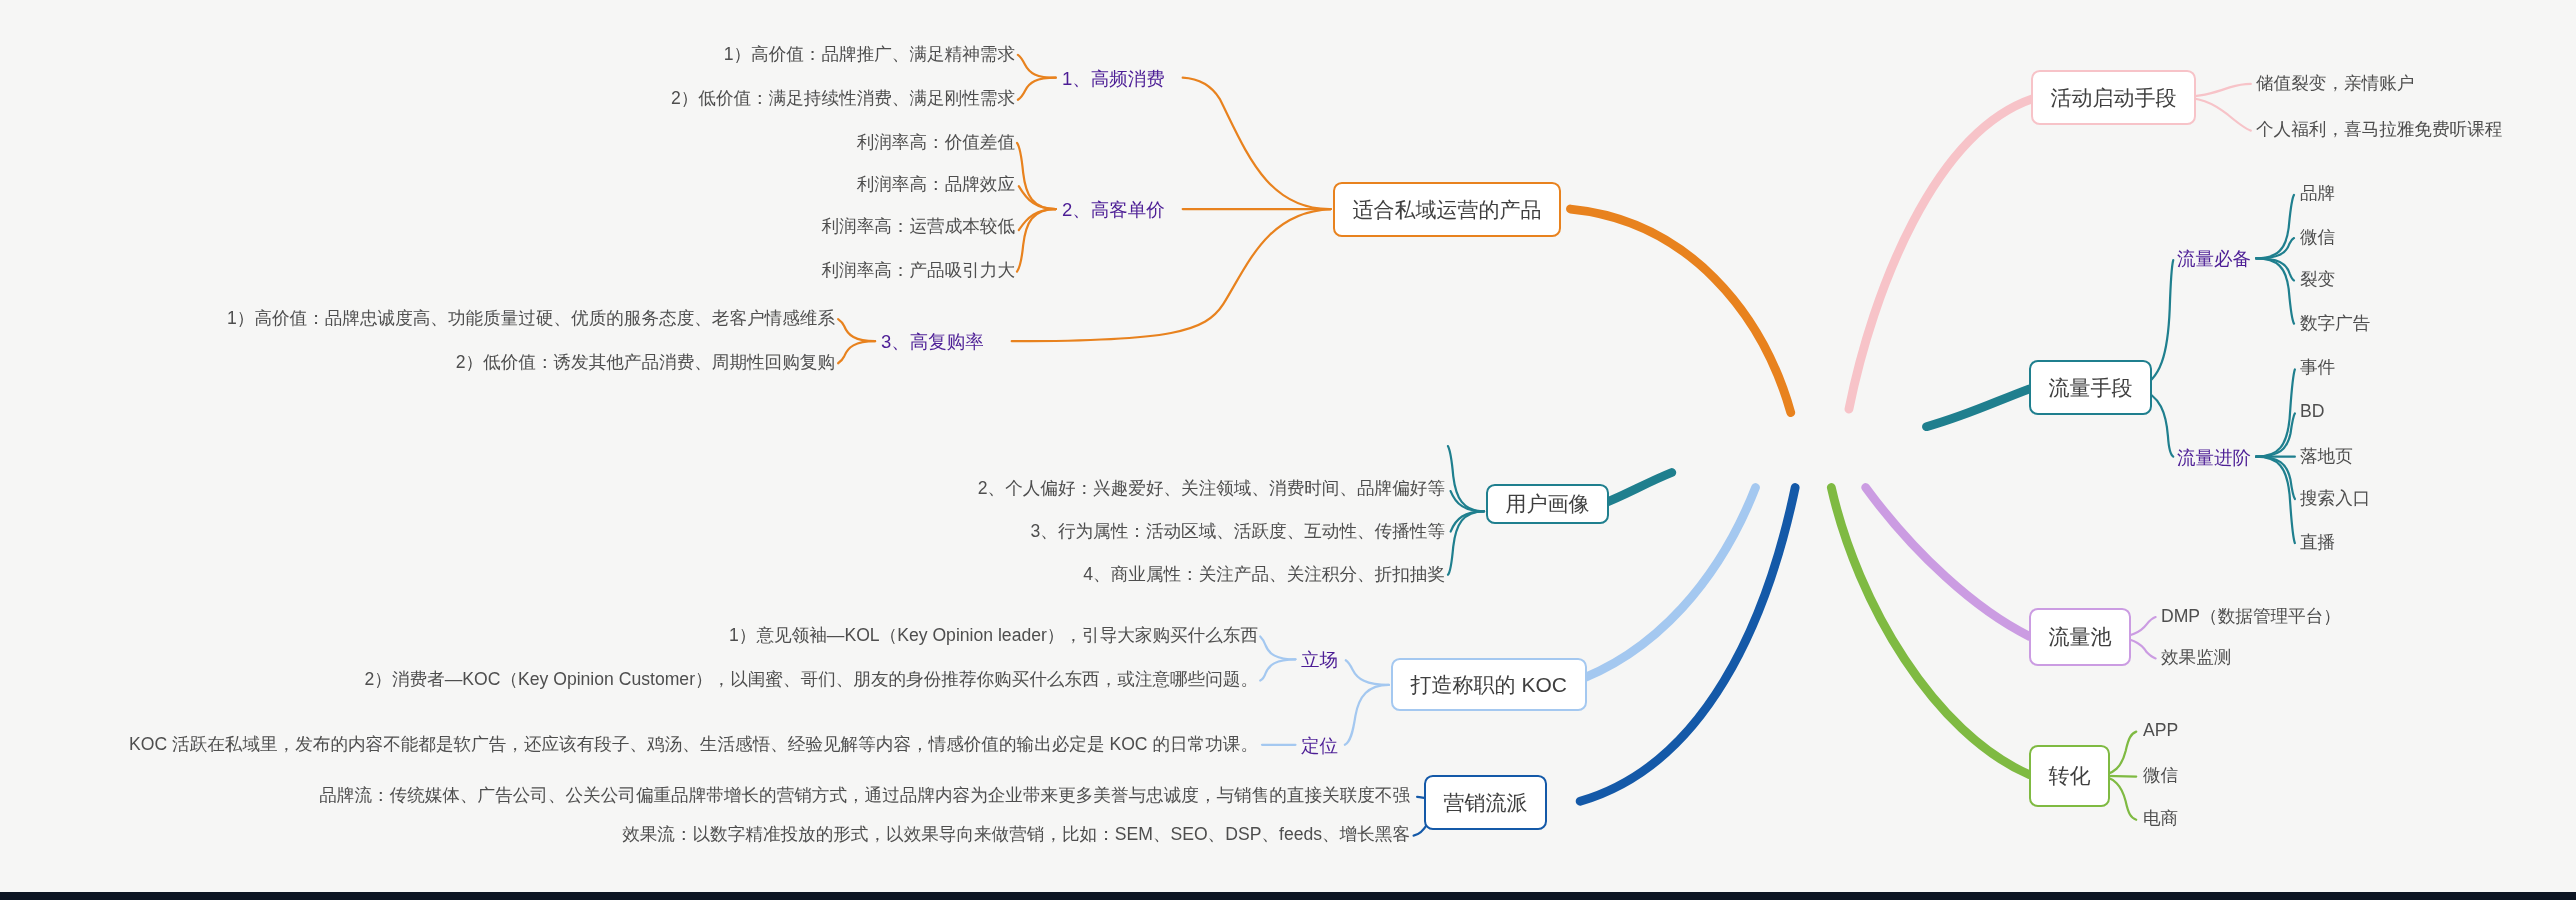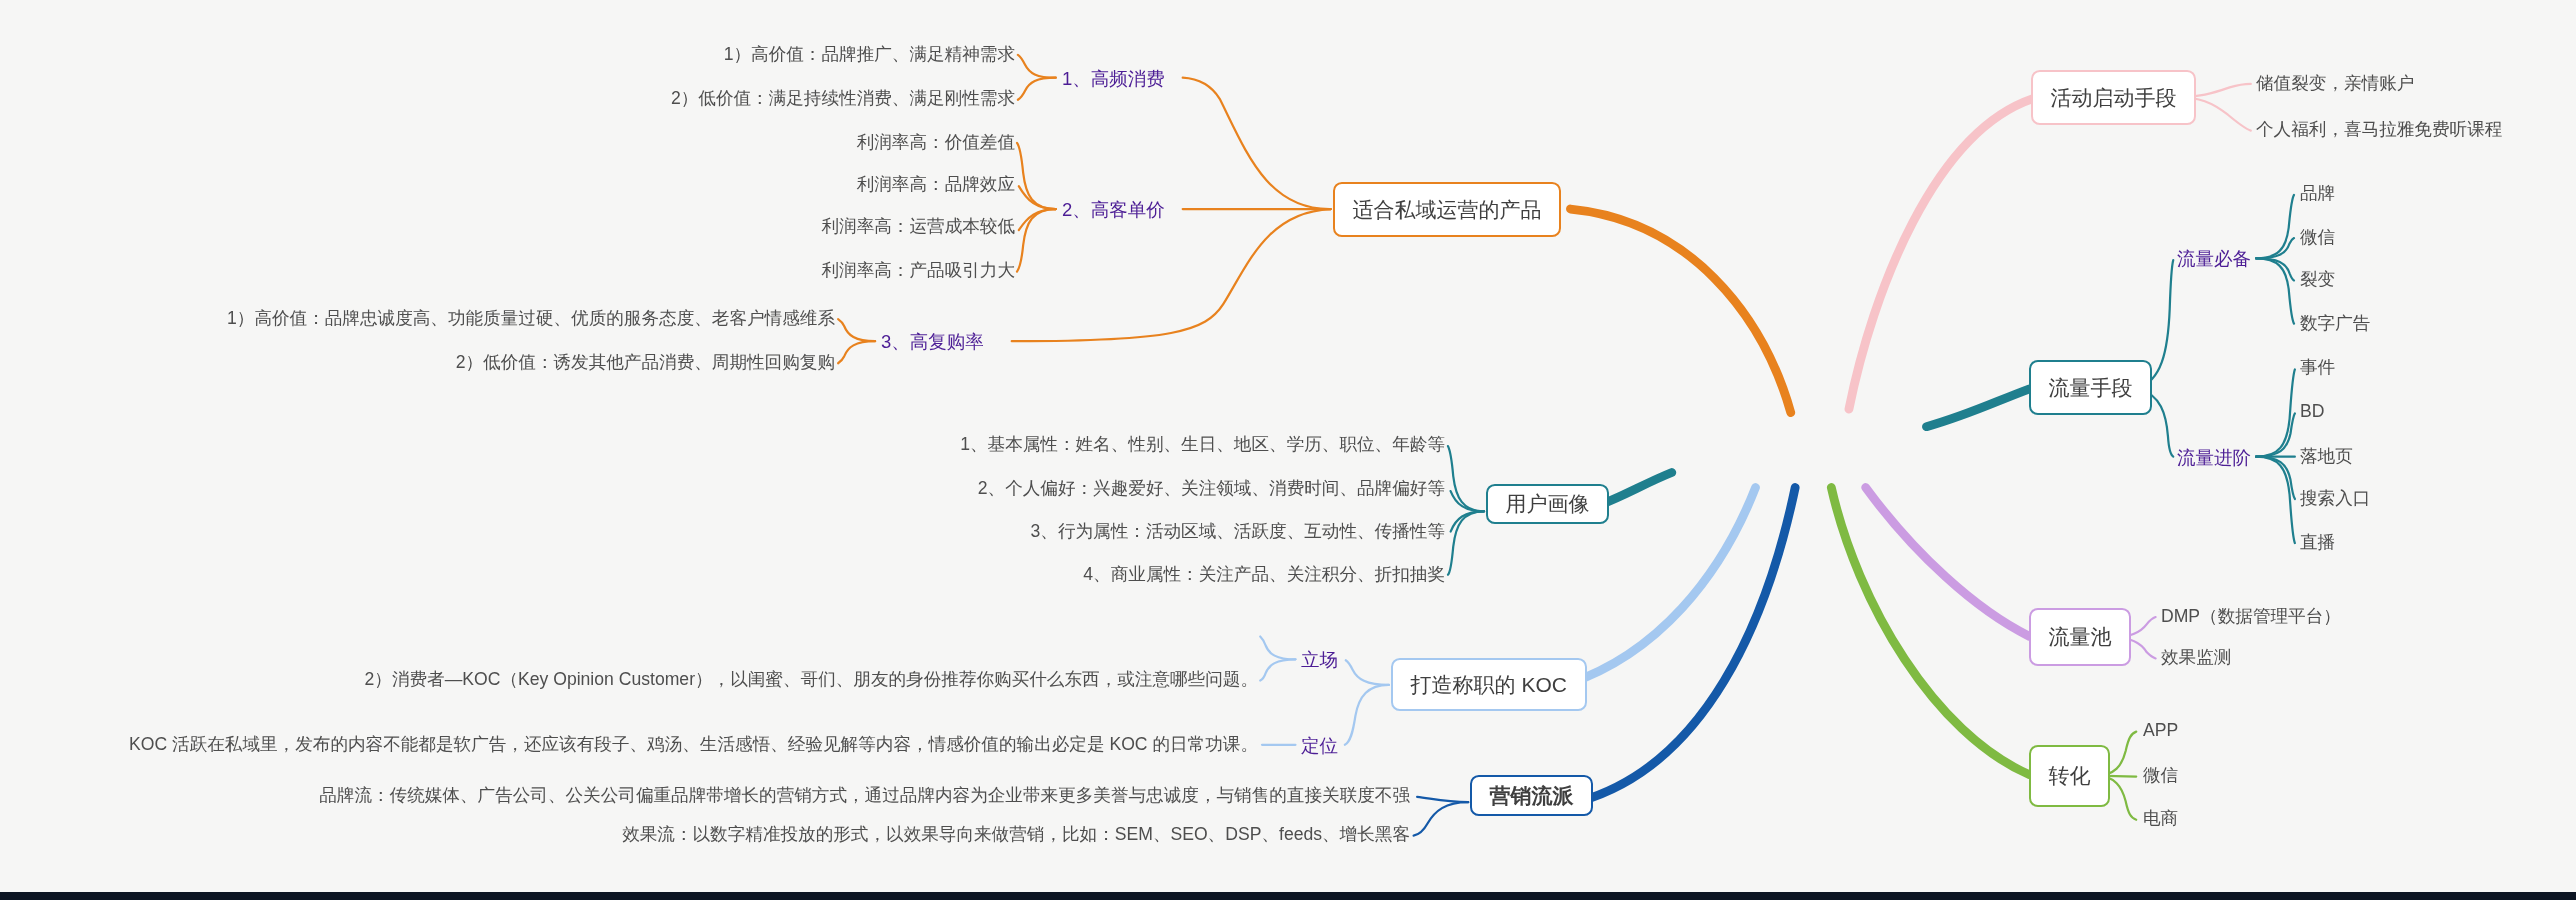--- a/index.html
+++ b/index.html
@@ -123,32 +123,32 @@
   <div class="subnode" style="left:1062px;top:209px;">2、高客单价</div>
   <div class="leafL" style="right:1561px;top:143px;">利润率高：价值差值</div>
   <div class="leafL" style="right:1561px;top:185px;">利润率高：品牌效应</div>
   <div class="leafL" style="right:1561px;top:227px;">利润率高：运营成本较低</div>
   <div class="leafL" style="right:1561px;top:271px;">利润率高：产品吸引力大</div>
   <div class="subnode" style="left:881px;top:341px;">3、高复购率</div>
   <div class="leafL" style="right:1741px;top:319px;">1）高价值：品牌忠诚度高、功能质量过硬、优质的服务态度、老客户情感维系</div>
   <div class="leafL" style="right:1741px;top:363px;">2）低价值：诱发其他产品消费、周期性回购复购</div>
 
   <div class="topic-box b-teal" style="left:1486px;top:484px;height:40px;">用户画像</div>
-  <div class="leafL" style="right:1131px;top:445px;">1、基本属性：姓名、性别、生日、地区、学历、职位、年龄等</div>
   <div class="leafL" style="right:1131px;top:489px;">2、个人偏好：兴趣爱好、关注领域、消费时间、品牌偏好等</div>
   <div class="leafL" style="right:1131px;top:532px;">3、行为属性：活动区域、活跃度、互动性、传播性等</div>
   <div class="leafL" style="right:1131px;top:575px;">4、商业属性：关注产品、关注积分、折扣抽奖</div>
 
   <div class="topic-box b-lightblue" style="left:1391px;top:658px;height:53px;">打造称职的 KOC</div>
   <div class="subnode" style="left:1301px;top:659px;">立场</div>
+  <div class="leafL" style="right:1318px;top:636px;">1）意见领袖—KOL（Key Opinion leader），引导大家购买什么东西</div>
   <div class="leafL" style="right:1318px;top:680px;">2）消费者—KOC（Key Opinion Customer），以闺蜜、哥们、朋友的身份推荐你购买什么东西，或注意哪些问题。</div>
   <div class="subnode" style="left:1301px;top:745px;">定位</div>
   <div class="leafL" style="right:1318px;top:745px;">KOC 活跃在私域里，发布的内容不能都是软广告，还应该有段子、鸡汤、生活感悟、经验见解等内容，情感价值的输出必定是 KOC 的日常功课。</div>
 
-  <div class="topic-box b-blue" style="left:1470px;top:775px;height:41px;font-weight:bold;">营销流派</div>
+  <div class="topic-box b-blue" style="left:1424px;top:775px;height:55px;">营销流派</div>
   <div class="leafL" style="right:1166px;top:835px;">效果流：以数字精准投放的形式，以效果导向来做营销，比如：SEM、SEO、DSP、feeds、增长黑客</div>
   <div class="leafL" style="right:1166px;top:796px;">品牌流：传统媒体、广告公司、公关公司偏重品牌带增长的营销方式，通过品牌内容为企业带来更多美誉与忠诚度，与销售的直接关联度不强</div>
 
   <div class="topic-box b-pink" style="left:2031px;top:70px;height:55px;">活动启动手段</div>
   <div class="leafR" style="left:2256px;top:84px;">储值裂变，亲情账户</div>
   <div class="leafR" style="left:2256px;top:130px;">个人福利，喜马拉雅免费听课程</div>
 
   <div class="topic-box b-teal" style="left:2029px;top:360px;height:55px;">流量手段</div>
   <div class="subnode" style="left:2177px;top:258px;">流量必备</div>
   <div class="leafR" style="left:2300px;top:194px;">品牌</div>

